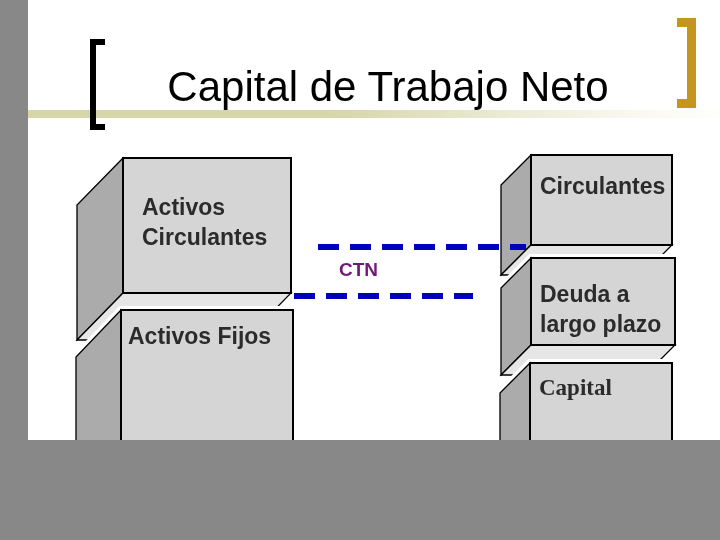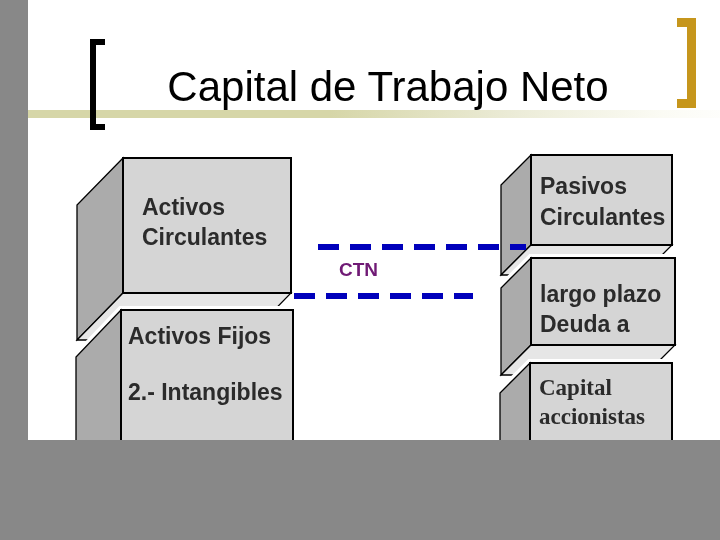--- a/index.html
+++ b/index.html
@@ -115,35 +115,32 @@
 
   <div class="box-text" style="left:114px;top:192px;">
     <span>Activos</span>
     <span>Circulantes</span>
   </div>
 
   <div class="box-text" style="left:100px;top:321px;">
     <span>Activos Fijos</span>
   </div>
   <div class="box-text fijos-items" style="left:100px;top:379px;">
-    <span>2.- Intangibles</span>
   </div>
 
   <div class="box-text" style="left:512px;top:171px;line-height:31px;">
-    <span>Pasivos</span>
     <span>Circulantes</span>
   </div>
 
   <div class="box-text" style="left:512px;top:279px;">
+    <span>Deuda a</span>
     <span>largo plazo</span>
-    <span>Deuda a</span>
   </div>
 
   <div class="box-text" style="left:511px;top:373px;line-height:29px;font-family:Liberation Serif, serif;">
     <span>Capital</span>
-    <span>accionistas</span>
   </div>
 
   <div class="ctn-label">CTN</div>
 
   <div class="page-number">3</div>
 
 </div>
 
 </body></html>

